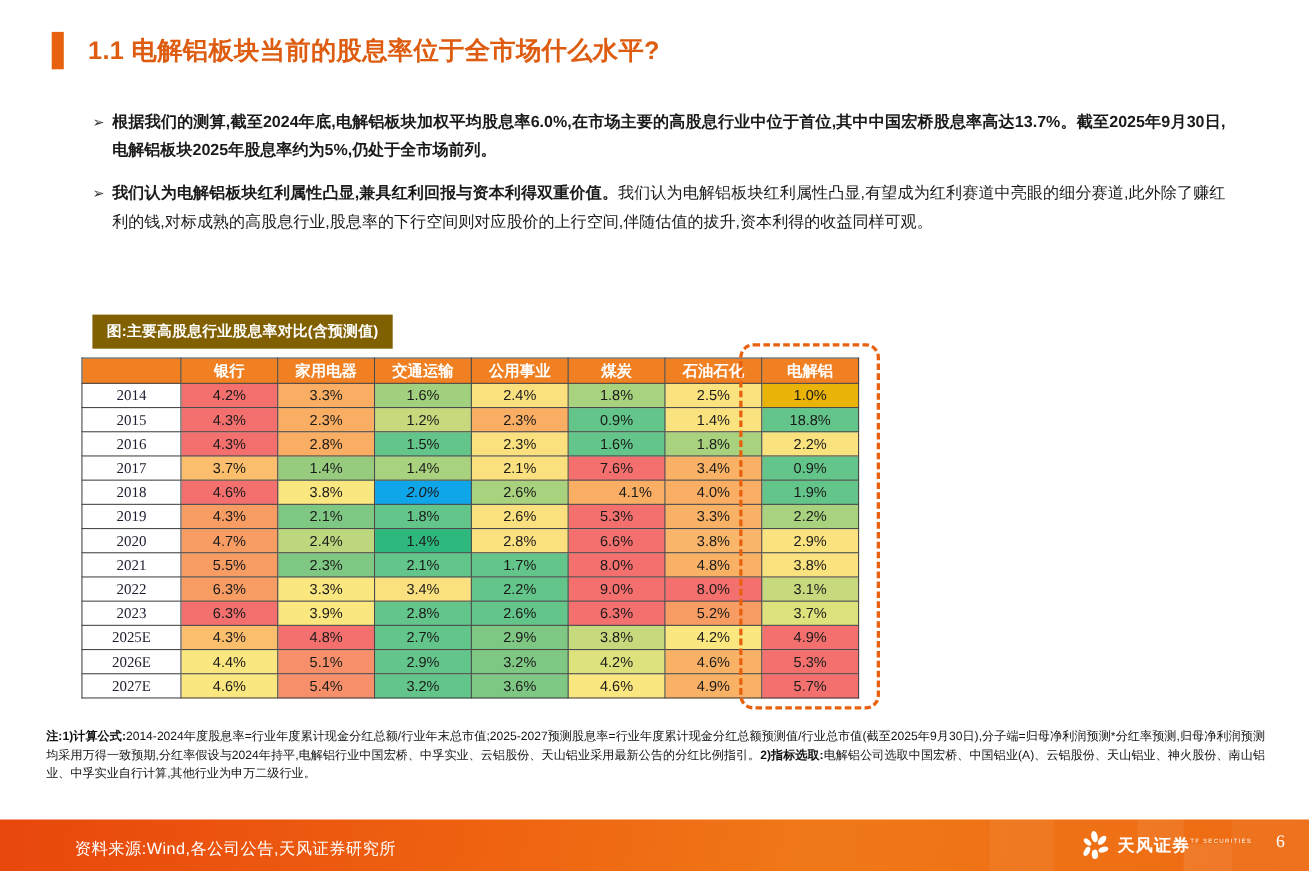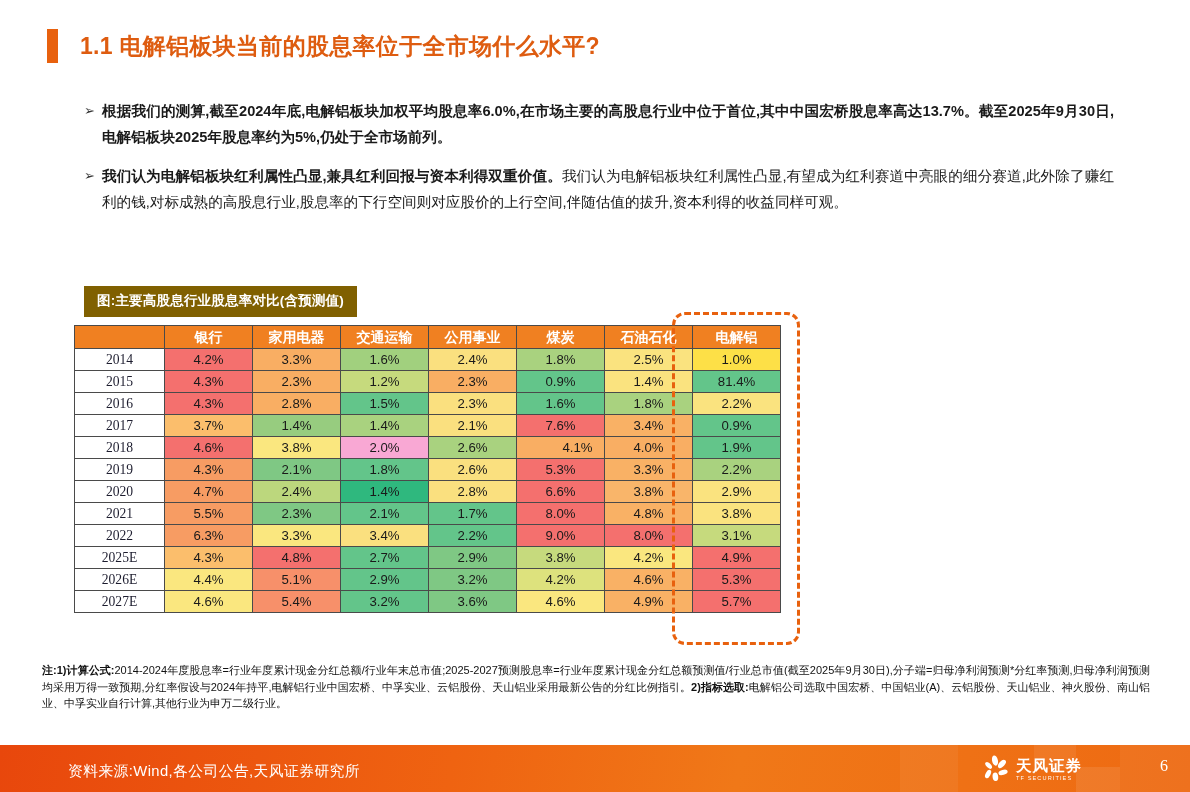--- a/index.html
+++ b/index.html
@@ -178,21 +178,21 @@
     left: 980px;
     top: 8px;
     display: flex;
     align-items: center;
     height: 32px;
   }
   #logo-mark { width: 30px; height: 30px; }
   #logo-text-wrap {
     margin-left: 6px;
     display: flex;
-    flex-direction: column;
+    flex-direction: row;
     justify-content: space-between;
   }
   #logo-name {
     color: #ffffff;
     font-size: 15.5px;
     font-weight: bold;
     letter-spacing: 1px;
     line-height: 17px;
   }
   #logo-sub {
@@ -258,31 +258,31 @@
     </thead>
     <tbody id="tbody-rows">
         <tr>
           <td class="year-cell">2014</td>
           <td style="background: rgb(244, 112, 110);">4.2%</td>
           <td style="background: rgb(249, 174, 99);">3.3%</td>
           <td style="background: rgb(161, 208, 126);">1.6%</td>
           <td style="background: rgb(250, 224, 127);">2.4%</td>
           <td style="background: rgb(169, 210, 127);">1.8%</td>
           <td style="background: rgb(250, 227, 127);">2.5%</td>
-          <td style="background: #fde047;">1.0%</td>
+          <td style="background: #eab308;">1.0%</td>
         </tr>
         <tr>
           <td class="year-cell">2015</td>
           <td style="background: rgb(244, 112, 110);">4.3%</td>
           <td style="background: rgb(249, 174, 99);">2.3%</td>
           <td style="background: rgb(198, 218, 125);">1.2%</td>
           <td style="background: rgb(249, 174, 99);">2.3%</td>
           <td style="background: rgb(99, 197, 138);">0.9%</td>
           <td style="background: rgb(250, 227, 127);">1.4%</td>
-          <td style="background: rgb(99, 197, 138);">81.4%</td>
+          <td style="background: rgb(99, 197, 138);">18.8%</td>
         </tr>
         <tr>
           <td class="year-cell">2016</td>
           <td style="background: rgb(244, 112, 110);">4.3%</td>
           <td style="background: rgb(249, 174, 99);">2.8%</td>
           <td style="background: rgb(99, 197, 138);">1.5%</td>
           <td style="background: rgb(250, 224, 127);">2.3%</td>
           <td style="background: rgb(99, 197, 138);">1.6%</td>
           <td style="background: rgb(169, 210, 127);">1.8%</td>
           <td style="background: rgb(250, 227, 127);">2.2%</td>
@@ -294,21 +294,21 @@
           <td style="background: rgb(169, 210, 127);">1.4%</td>
           <td style="background: rgb(250, 224, 127);">2.1%</td>
           <td style="background: rgb(244, 112, 110);">7.6%</td>
           <td style="background: rgb(249, 177, 101);">3.4%</td>
           <td style="background: rgb(99, 197, 138);">0.9%</td>
         </tr>
         <tr>
           <td class="year-cell">2018</td>
           <td style="background: rgb(244, 112, 110);">4.6%</td>
           <td style="background: rgb(250, 231, 127);">3.8%</td>
-          <td style="background: #f9a8d4;">2.0%</td>
+          <td style="background: #0ea5e9; font-style: italic;">2.0%</td>
           <td style="background: rgb(169, 210, 127);">2.6%</td>
           <td style="background: rgb(249, 174, 99); padding-left: 34px;">4.1%</td>
           <td style="background: rgb(249, 174, 99);">4.0%</td>
           <td style="background: rgb(99, 197, 138);">1.9%</td>
         </tr>
         <tr>
           <td class="year-cell">2019</td>
           <td style="background: rgb(247, 156, 99);">4.3%</td>
           <td style="background: rgb(127, 200, 132);">2.1%</td>
           <td style="background: rgb(99, 197, 138);">1.8%</td>
@@ -339,20 +339,30 @@
         </tr>
         <tr>
           <td class="year-cell">2022</td>
           <td style="background: rgb(247, 156, 99);">6.3%</td>
           <td style="background: rgb(250, 231, 127);">3.3%</td>
           <td style="background: rgb(250, 224, 127);">3.4%</td>
           <td style="background: rgb(99, 197, 138);">2.2%</td>
           <td style="background: rgb(244, 112, 110);">9.0%</td>
           <td style="background: rgb(244, 112, 110);">8.0%</td>
           <td style="background: rgb(198, 218, 125);">3.1%</td>
+        </tr>
+        <tr>
+          <td class="year-cell">2023</td>
+          <td style="background: rgb(244, 112, 110);">6.3%</td>
+          <td style="background: rgb(250, 231, 127);">3.9%</td>
+          <td style="background: rgb(99, 197, 138);">2.8%</td>
+          <td style="background: rgb(99, 197, 138);">2.6%</td>
+          <td style="background: rgb(244, 112, 110);">6.3%</td>
+          <td style="background: rgb(247, 156, 99);">5.2%</td>
+          <td style="background: rgb(221, 226, 125);">3.7%</td>
         </tr>
         <tr>
           <td class="year-cell">2025E</td>
           <td style="background: rgb(251, 190, 108);">4.3%</td>
           <td style="background: rgb(244, 112, 110);">4.8%</td>
           <td style="background: rgb(99, 197, 138);">2.7%</td>
           <td style="background: rgb(127, 200, 132);">2.9%</td>
           <td style="background: rgb(198, 218, 125);">3.8%</td>
           <td style="background: rgb(250, 231, 127);">4.2%</td>
           <td style="background: rgb(244, 112, 110);">4.9%</td>

